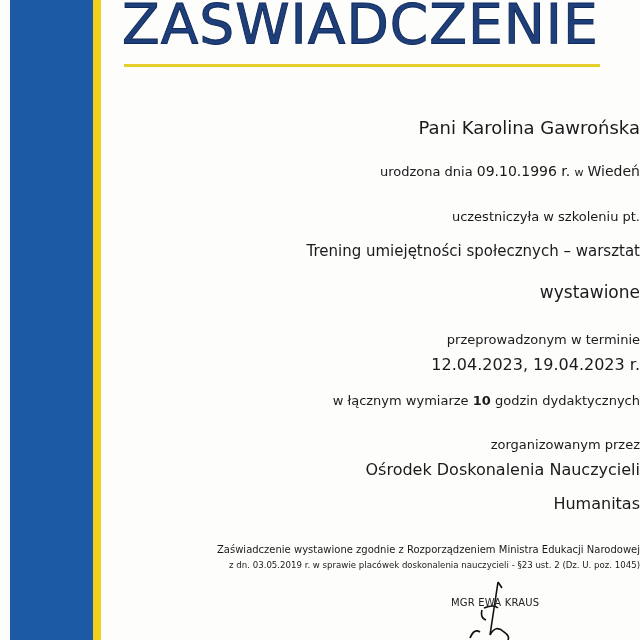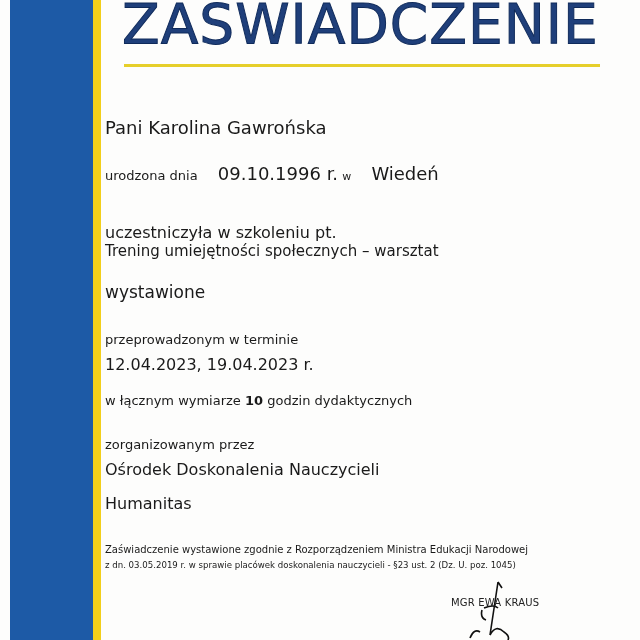--- a/index.html
+++ b/index.html
@@ -1,25 +1,25 @@
 <!DOCTYPE html>
 <html><head>
 <meta charset="utf-8">
 <style>
   html, body { margin:0; padding:0; }
   body { width:640px; height:640px; overflow:hidden; background:#fdfdfc; position:relative; font-family:"DejaVu Sans", sans-serif; color:#1a1a1a; }
   .stripe-blue { position:absolute; left:10px; top:0; width:83px; height:640px; background:#1d5aa6; }
   .stripe-yellow { position:absolute; left:93px; top:0; width:8px; height:640px; background:#f2cf1a; }
   .title { position:absolute; left:122px; top:-8px; width:480px; font-size:55px; letter-spacing:1px; color:#1f3f7a; font-family:"DejaVu Sans", sans-serif; font-weight:normal; white-space:nowrap; -webkit-text-stroke:1px #0f2a5a; }
   .title-rule { position:absolute; left:124px; top:64px; width:476px; height:3px; background:#e6cf2a; }
-  .line { position:absolute; left:105px; width:535px; text-align:left; white-space:nowrap; }
+  .line { position:absolute; left:105px; width:535px; text-align:right; white-space:nowrap; }
   .l-name { top:117px; font-size:18px; }
   .l-born { top:163px; font-size:13px; }
-  .l-born .big { font-size:18px;margin-left:16px; }
-  .l-part { top:223px; font-size:16px; }
+  .l-born .big { font-size:14px; }
+  .l-part { top:209px; font-size:13px; }
   .l-course1 { top:242px; font-size:15px; }
   .l-course2 { top:282px; font-size:17px; }
   .l-conducted { top:332px; font-size:13px; }
   .l-dates { top:355px; font-size:16px; }
   .l-hours { top:393px; font-size:13px; }
   .l-org-by { top:437px; font-size:13px; }
   .l-org1 { top:460px; font-size:16px; }
   .l-org2 { top:494px; font-size:16px; }
   .l-legal1 { top:544px; font-size:10px; }
   .l-legal2 { top:560px; font-size:8.6px; }

